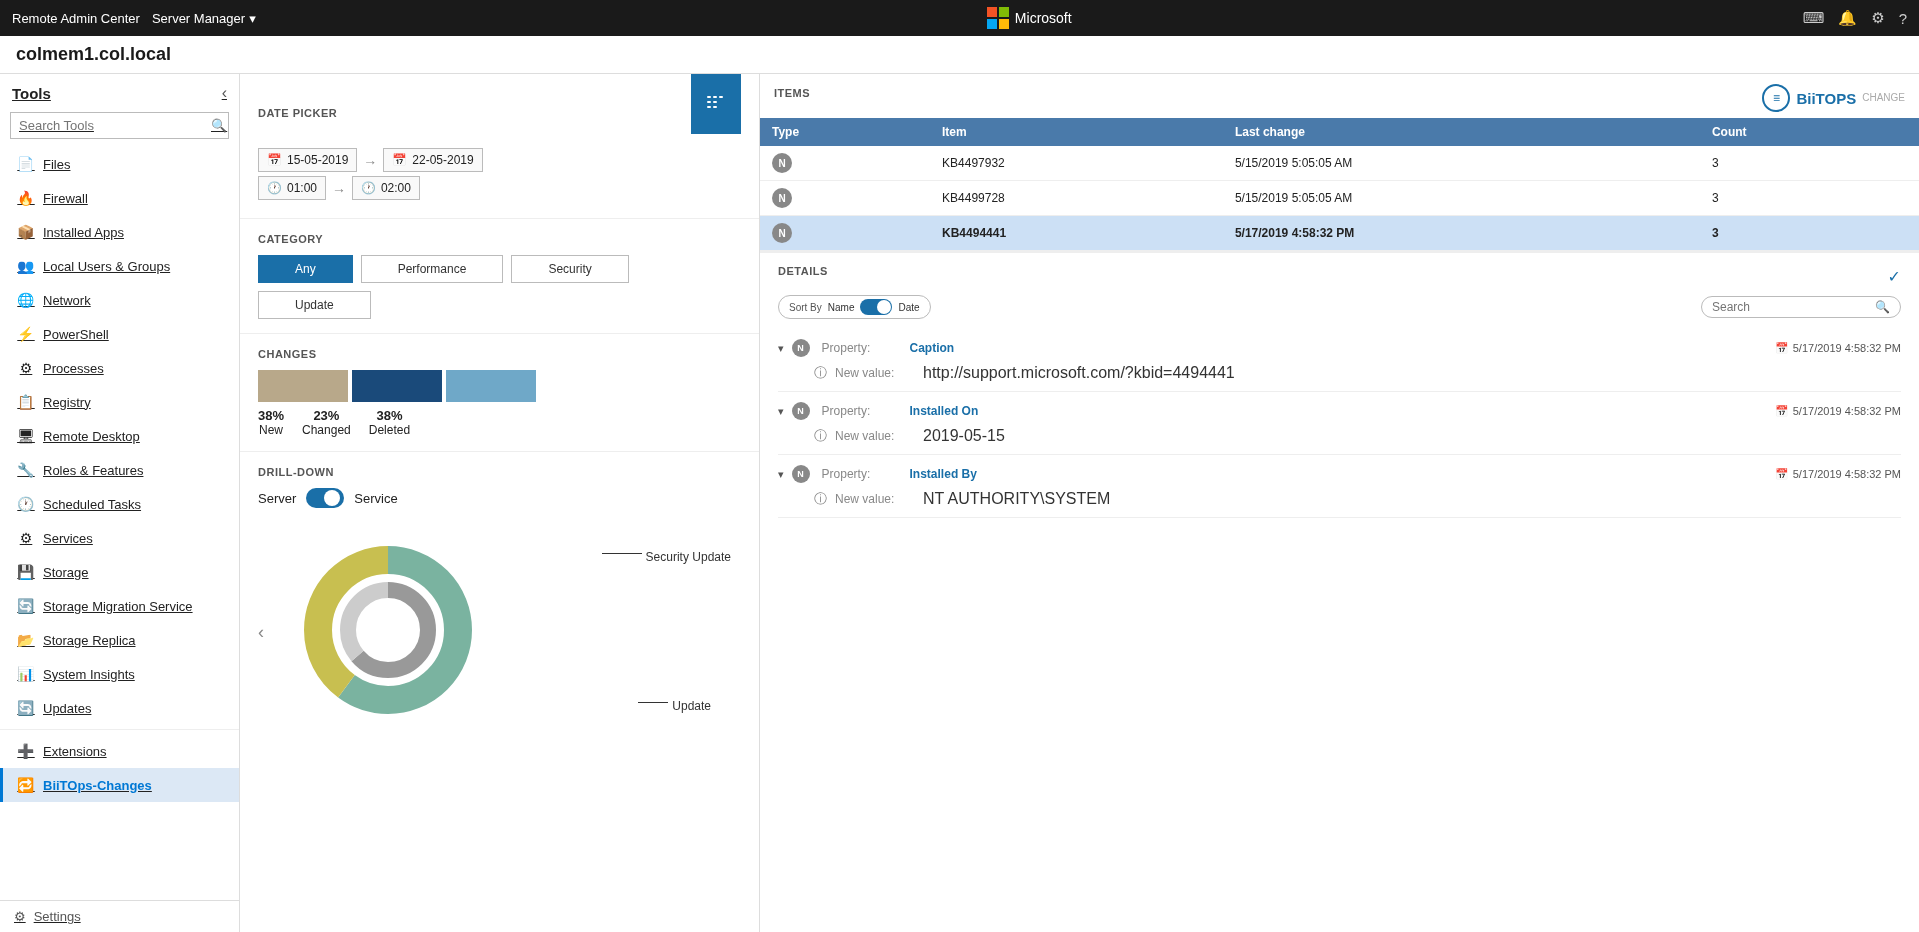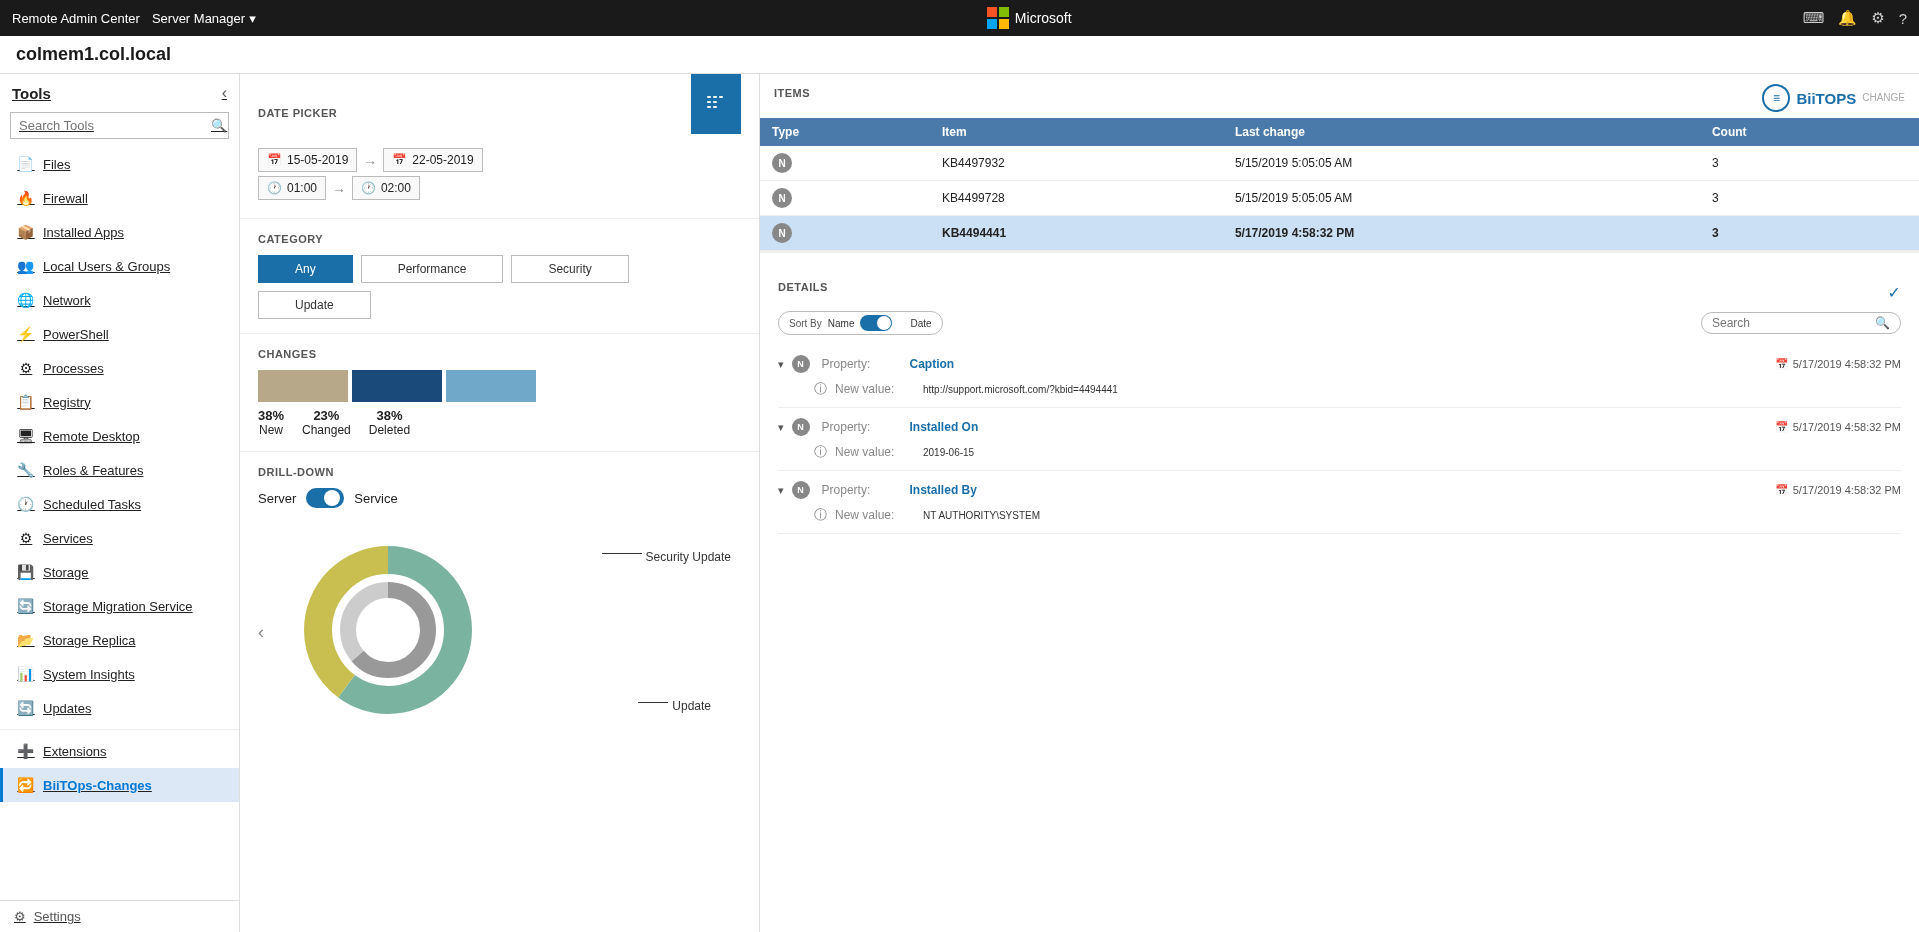--- a/index.html
+++ b/index.html
@@ -75,46 +75,46 @@
     .toggle-knob { width: 16px; height: 16px; background: #fff; border-radius: 50%; position: absolute; left: 18px; }
     .donut-nav { position: absolute; left: 0; top: 50%; transform: translateY(-50%); color: #888; cursor: pointer; font-size: 18px; }
 
     .items-table { width: 100%; border-collapse: collapse; }
     .items-table th { background: #4a7aaa; color: #fff; padding: 7px 12px; text-align: left; font-size: 12px; font-weight: 600; }
     .items-table td { padding: 7px 12px; font-size: 12px; border-bottom: 1px solid #eee; vertical-align: middle; }
     .items-table tr.selected td { background: #cce0f5; font-weight: 600; }
     .n-badge { display: inline-flex; align-items: center; justify-content: center; width: 20px; height: 20px; border-radius: 50%; background: #888; color: #fff; font-size: 10px; font-weight: 700; margin-right: 4px; }
 
     
-    .details-section { padding: 28px 18px; border-top: 2px solid #eee; }
+    .details-section { padding: 12px 18px; border-top: 2px solid #eee; }
     .details-header { display: flex; align-items: center; justify-content: space-between; margin-bottom: 8px; }
     .item-path { font-size: 12px; color: #1a6fa8; margin-bottom: 10px; }
     .item-path span { color: #333; }
     .item-path a { color: #1a6fa8; text-decoration: none; }
     .details-toolbar { display: flex; align-items: center; justify-content: space-between; margin-bottom: 10px; }
     .sort-group { display: flex; align-items: center; gap: 0; border: 1px solid #bbb; border-radius: 14px; padding: 3px 10px; font-size: 10px; gap: 6px; }
     .sort-label { color: #555; }
     .sort-name { color: #333; cursor: pointer; }
     .sort-toggle { width: 32px; height: 16px; background: #1a6fa8; border-radius: 8px; position: relative; cursor: pointer; }
     .sort-toggle-knob { width: 14px; height: 14px; background: #fff; border-radius: 50%; position: absolute; right: 1px; top: 1px; }
-    .sort-date { color: #333; cursor: pointer; margin-left: 12px; }
+    .sort-date { color: #333; cursor: pointer; }
     .details-search { display: flex; align-items: center; border: 1px solid #bbb; border-radius: 14px; padding: 3px 10px; font-size: 12px; gap: 6px; min-width: 200px; }
     .details-search input { border: none; outline: none; font-size: 12px; flex: 1; }
 
     
     .detail-group { border-bottom: 1px solid #eee; padding: 6px 0; }
     .detail-row-header { display: flex; align-items: center; gap: 8px; padding: 4px 0; }
     .detail-collapse-icon { color: #555; cursor: pointer; font-size: 11px; }
     .detail-property-label { color: #888; font-size: 12px; min-width: 80px; }
     .detail-property-name { color: #1a6fa8; font-size: 12px; font-weight: 600; }
     .detail-date { color: #555; font-size: 11px; margin-left: auto; display: flex; align-items: center; gap: 4px; }
     .detail-value-row { display: flex; align-items: center; gap: 8px; padding: 3px 0 3px 36px; }
     .info-icon { color: #888; font-size: 13px; }
     .new-value-label { color: #888; font-size: 12px; min-width: 80px; }
-    .new-value-text { color: #333; font-size: 10px; }
+    .new-value-text { color: #333; font-size: 16px; }
 
     
     .biitops-header { display: flex; align-items: center; gap: 6px; }
     .biitops-icon { width: 28px; height: 28px; border: 2px solid #1a6fa8; border-radius: 50%; display: flex; align-items: center; justify-content: center; color: #1a6fa8; font-size: 12px; }
 
     .collapse-icon { color: #1a6fa8; font-size: 16px; cursor: pointer; }
   </style>
 </head>
 <body>
 
@@ -450,21 +450,21 @@
             <span class="detail-property-label">Property:</span>
             <span class="detail-property-name">Installed On</span>
             <div class="detail-date">
               <span>📅</span>
               <span>5/17/2019 4:58:32 PM</span>
             </div>
           </div>
           <div class="detail-value-row">
             <span class="info-icon">ⓘ</span>
             <span class="new-value-label">New value:</span>
-            <span class="new-value-text">2019-06-15</span>
+            <span class="new-value-text">2019-05-15</span>
           </div>
         </div>
 
         <div class="detail-group">
           <div class="detail-row-header">
             <span class="detail-collapse-icon">▾</span>
             <span class="n-badge" style="background:#888; width:18px; height:18px; font-size:9px;">N</span>
             <span class="detail-property-label">Property:</span>
             <span class="detail-property-name">Installed By</span>
             <div class="detail-date">

